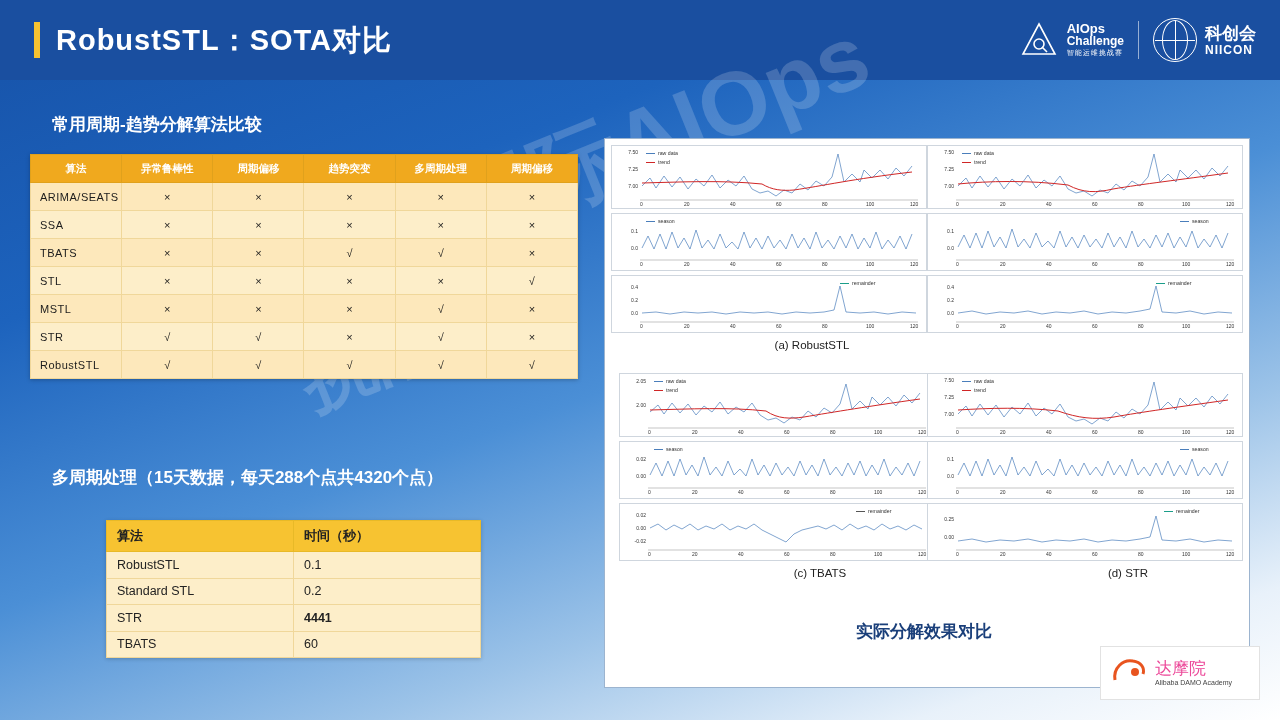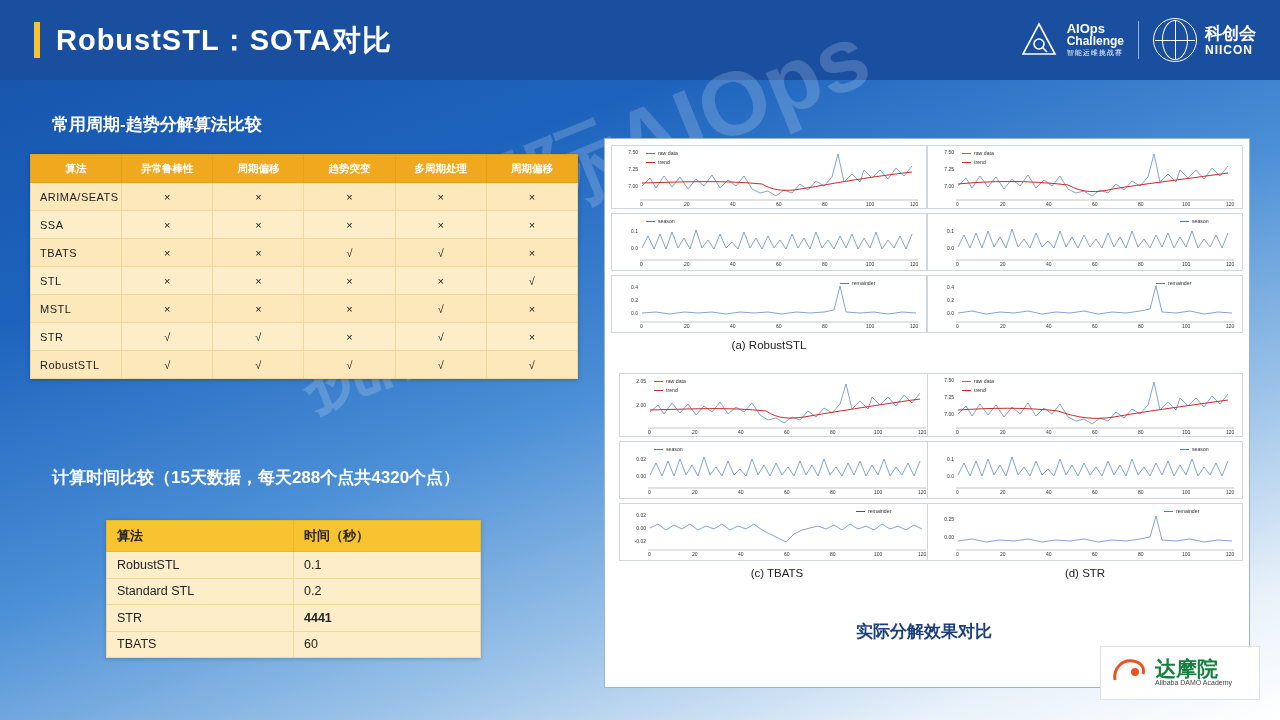--- a/index.html
+++ b/index.html
@@ -87,21 +87,21 @@
     padding-left:10px;border:1px solid #f0d79a;text-align:left;
   }
   .time-table td.bold{font-weight:bold;}
 
   
   .fig-panel{
     position:absolute;left:604px;top:58px;width:644px;height:548px;
     background:#ffffff;border:1px solid #9cb4cf;
   }
   .fig-grid{position:absolute;left:6px;top:6px;width:632px;height:534px;}
-  .fig-cell{position:absolute;width:313px;height:232px;}
+  .fig-cell{position:absolute;width:313px;height:232px;padding-left:43px;}
   .fig-cap{position:absolute;width:316px;text-align:center;font-size:11.5px;color:#222;}
   .sub{position:absolute;left:0;width:316px;background:#fff;border:1px solid #cfd6de;box-sizing:border-box;}
   .sub .legend{position:absolute;font-size:5.2px;color:#333;display:flex;align-items:center;gap:3px;white-space:nowrap;}
   .sub .legend .ln{display:inline-block;width:9px;height:0;border-top:1.1px solid #4a7ebb;}
   .sub .legend .ln.red{border-top-color:#d02626;}
   .sub .legend .ln.grn{border-top-color:#1b9e8a;}
   .sub .legend .ln.gry{border-top-color:#555;}
   .ax{position:absolute;font-size:5px;color:#333;}
   .yl{position:absolute;font-size:5px;color:#333;text-align:right;}
 </style>
@@ -213,21 +213,21 @@
         <td class="alg">RobustSTL</td>
         <td>√</td>
         <td>√</td>
         <td>√</td>
         <td>√</td>
         <td>√</td>
       </tr>
     </tbody>
   </table>
 
-  <div class="cap" id="cap-time">计算时间比较（15天数据，每天288个点共4320个点）</div>
+  <div class="cap" id="cap-time">多周期处理（15天数据，每天288个点共4320个点）</div>
 
   <table class="time-table">
     <thead>
       <tr>
         <th style="width:175px">算法</th>
         <th style="width:175px">时间（秒）</th>
       </tr>
     </thead>
     <tbody>
       <tr>
@@ -535,18 +535,18 @@
   <div class="cap" id="cap-right">实际分解效果对比</div>
 
   <div style="position:absolute;left:1100px;top:566px;width:160px;height:54px;background:#ffffff;border:1px solid #e2e2e2;display:flex;align-items:center;gap:6px;padding-left:8px;box-sizing:border-box;">
     <span>
       <svg width="40" height="34" viewBox="0 0 40 34">
         <path d="M6,26 C4,14 14,5 24,7 C32,8 36,14 34,20" fill="none" stroke="#e8541f" stroke-width="3"></path>
         <circle cx="26" cy="18" r="4" fill="#e8541f"></circle>
       </svg>
     </span>
     <span>
-      <div style="font-size:21px;font-weight:bold;color:#15803d;line-height:19px;">达摩院</div>
+      <div style="font-size:17px;font-weight:normal;color:#ec4899;line-height:19px;">达摩院</div>
       <div style="font-size:7px;color:#444;line-height:10px;">Alibaba DAMO Academy</div>
     </span>
   </div>
 
 </div>
 
 </body></html>

